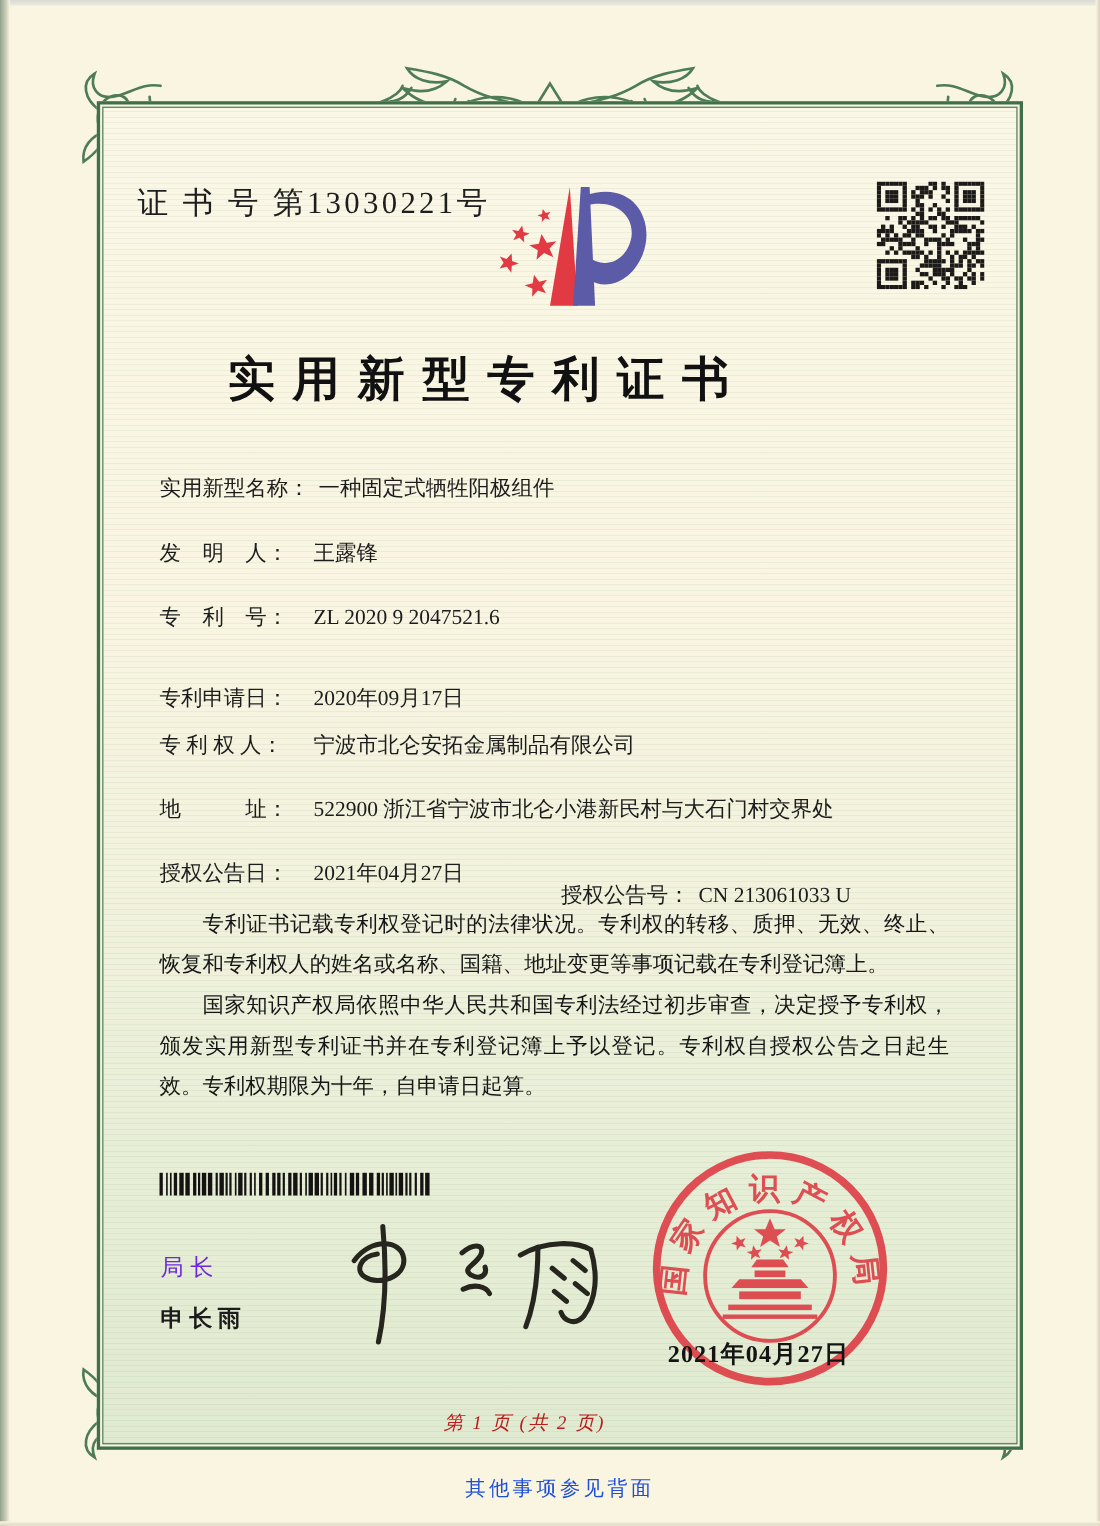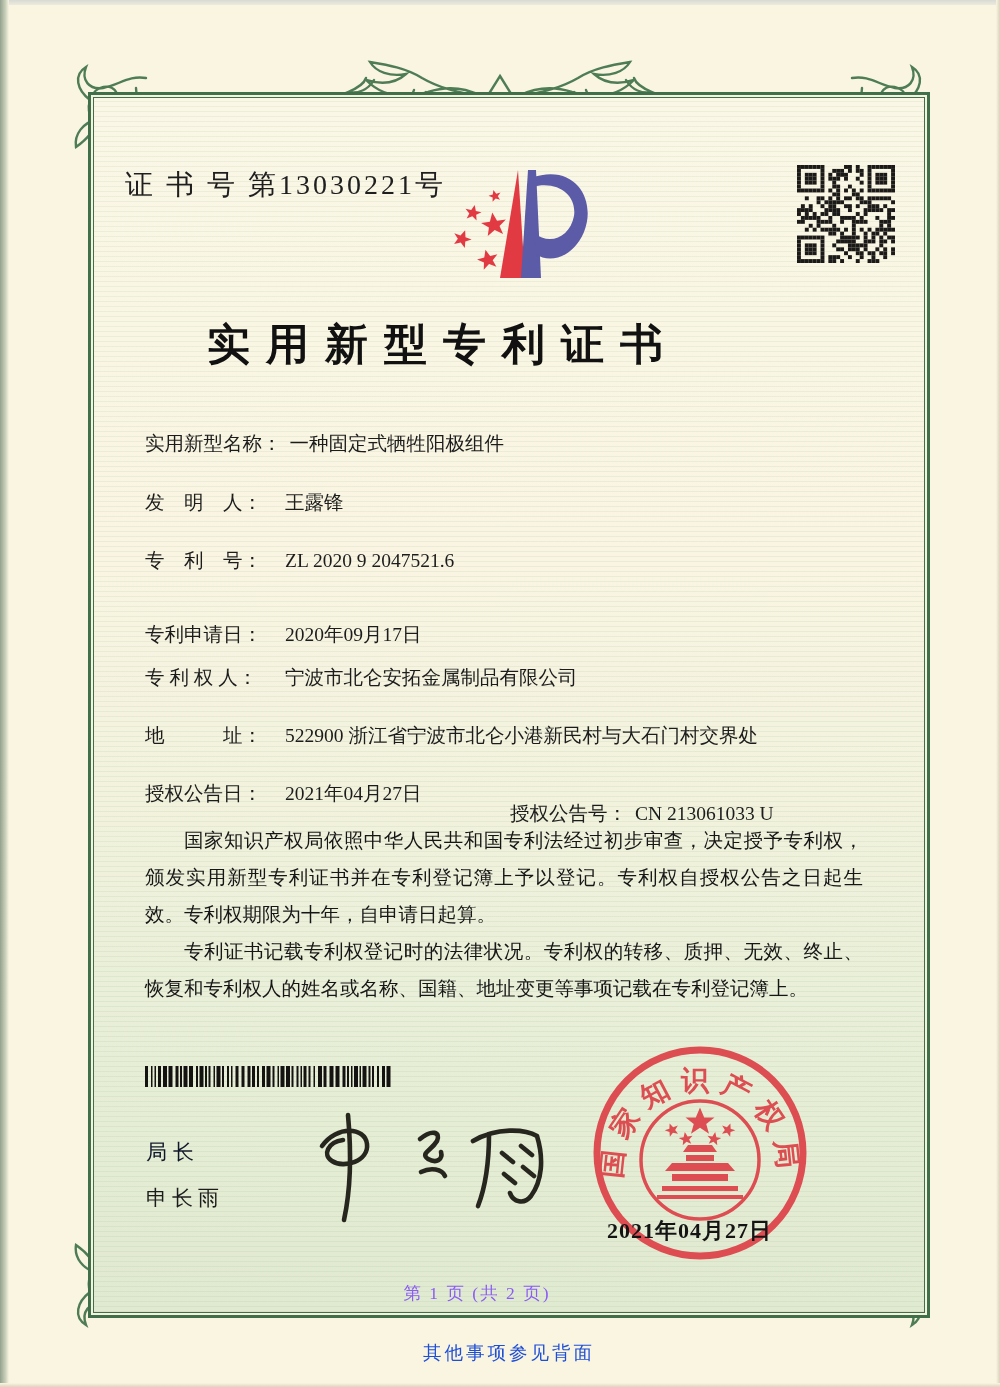--- a/index.html
+++ b/index.html
@@ -53,33 +53,33 @@
   .grant-no .lbl{min-width:0;}
 
   .paras{position:absolute;left:145px;top:822px;width:718px;}
   .paras p{
     margin:0;font-size:19.5px;line-height:37px;color:#161616;
     text-align:justify;text-indent:2em;
   }
 
   .barcode{position:absolute;left:143px;top:1066px;width:254px;height:21px;}
 
-  .officer-title{position:absolute;left:146px;top:1138px;font-size:21px;letter-spacing:6px;color:#0f172a;}
-  .officer-name{position:absolute;left:146px;top:1184px;font-size:21px;letter-spacing:5px;color:#1c1c1c;}
+  .officer-title{position:absolute;left:146px;top:1138px;font-size:21px;letter-spacing:6px;color:#6d28d9;}
+  .officer-name{position:absolute;left:146px;top:1184px;font-size:21px;letter-spacing:5px;color:#1c1c1c;font-weight:bold;}
   .signature{position:absolute;left:292px;top:1100px;width:270px;height:135px;}
 
   .seal{position:absolute;left:585px;top:1038px;width:230px;height:230px;}
   .seal-date{
     position:absolute;left:607px;top:1216px;width:210px;
     font-size:22px;font-weight:bold;color:#141414;letter-spacing:1px;
     text-align:left;z-index:5;
   }
 
   .page-info{position:absolute;left:56px;top:1281px;width:842px;text-align:center;
-    font-size:17.5px;color:#8b5cf6;letter-spacing:2px;}
+    font-size:17.5px;color:#b91c1c;letter-spacing:2px;font-style:italic;}
   .back-note{position:absolute;left:88px;top:1340px;width:842px;text-align:center;
     font-size:18.5px;color:#1d4ed8;letter-spacing:3px;}
 
   .ornament{position:absolute;pointer-events:none;}
   .orn-top-center{left:330px;top:46px;width:340px;height:78px;}
   .orn-tl{left:52px;top:56px;width:104px;height:104px;transform:scaleY(-1);}
   .orn-tr{left:842px;top:56px;width:104px;height:104px;transform:scale(-1,-1);}
   .orn-bl{left:52px;top:1232px;width:104px;height:104px;}
   .orn-br{left:842px;top:1232px;width:104px;height:104px;transform:scaleX(-1);}
 </style>
@@ -499,22 +499,22 @@
     <span class="lbl">地　　　址：</span><span class="val">522900 浙江省宁波市北仑小港新民村与大石门村交界处</span>
   </div>
   <div class="field-row" style="top:780px">
     <span class="lbl">授权公告日：</span><span class="val">2021年04月27日</span>
     <span class="grant-no">
       <span class="lbl">授权公告号：</span><span class="val">CN 213061033 U</span>
     </span>
   </div>
 
   <div class="paras">
+    <p>专利证书记载专利权登记时的法律状况。专利权的转移、质押、无效、终止、恢复和专利权人的姓名或名称、国籍、地址变更等事项记载在专利登记簿上。</p>
     <p>国家知识产权局依照中华人民共和国专利法经过初步审查，决定授予专利权，颁发实用新型专利证书并在专利登记簿上予以登记。专利权自授权公告之日起生效。专利权期限为十年，自申请日起算。</p>
-    <p>专利证书记载专利权登记时的法律状况。专利权的转移、质押、无效、终止、恢复和专利权人的姓名或名称、国籍、地址变更等事项记载在专利登记簿上。</p>
   </div>
 
   <svg class="barcode" id="barcode-svg" viewBox="0 0 254 21" preserveAspectRatio="none">
       <rect x="2" y="0" width="3" height="21" fill="#141312"></rect>
       <rect x="8" y="0" width="1.5" height="21" fill="#141312"></rect>
       <rect x="11.5" y="0" width="1.5" height="21" fill="#141312"></rect>
       <rect x="15" y="0" width="3" height="21" fill="#141312"></rect>
       <rect x="20" y="0" width="4" height="21" fill="#141312"></rect>
       <rect x="25.5" y="0" width="4" height="21" fill="#141312"></rect>
       <rect x="32.5" y="0" width="3" height="21" fill="#141312"></rect>

